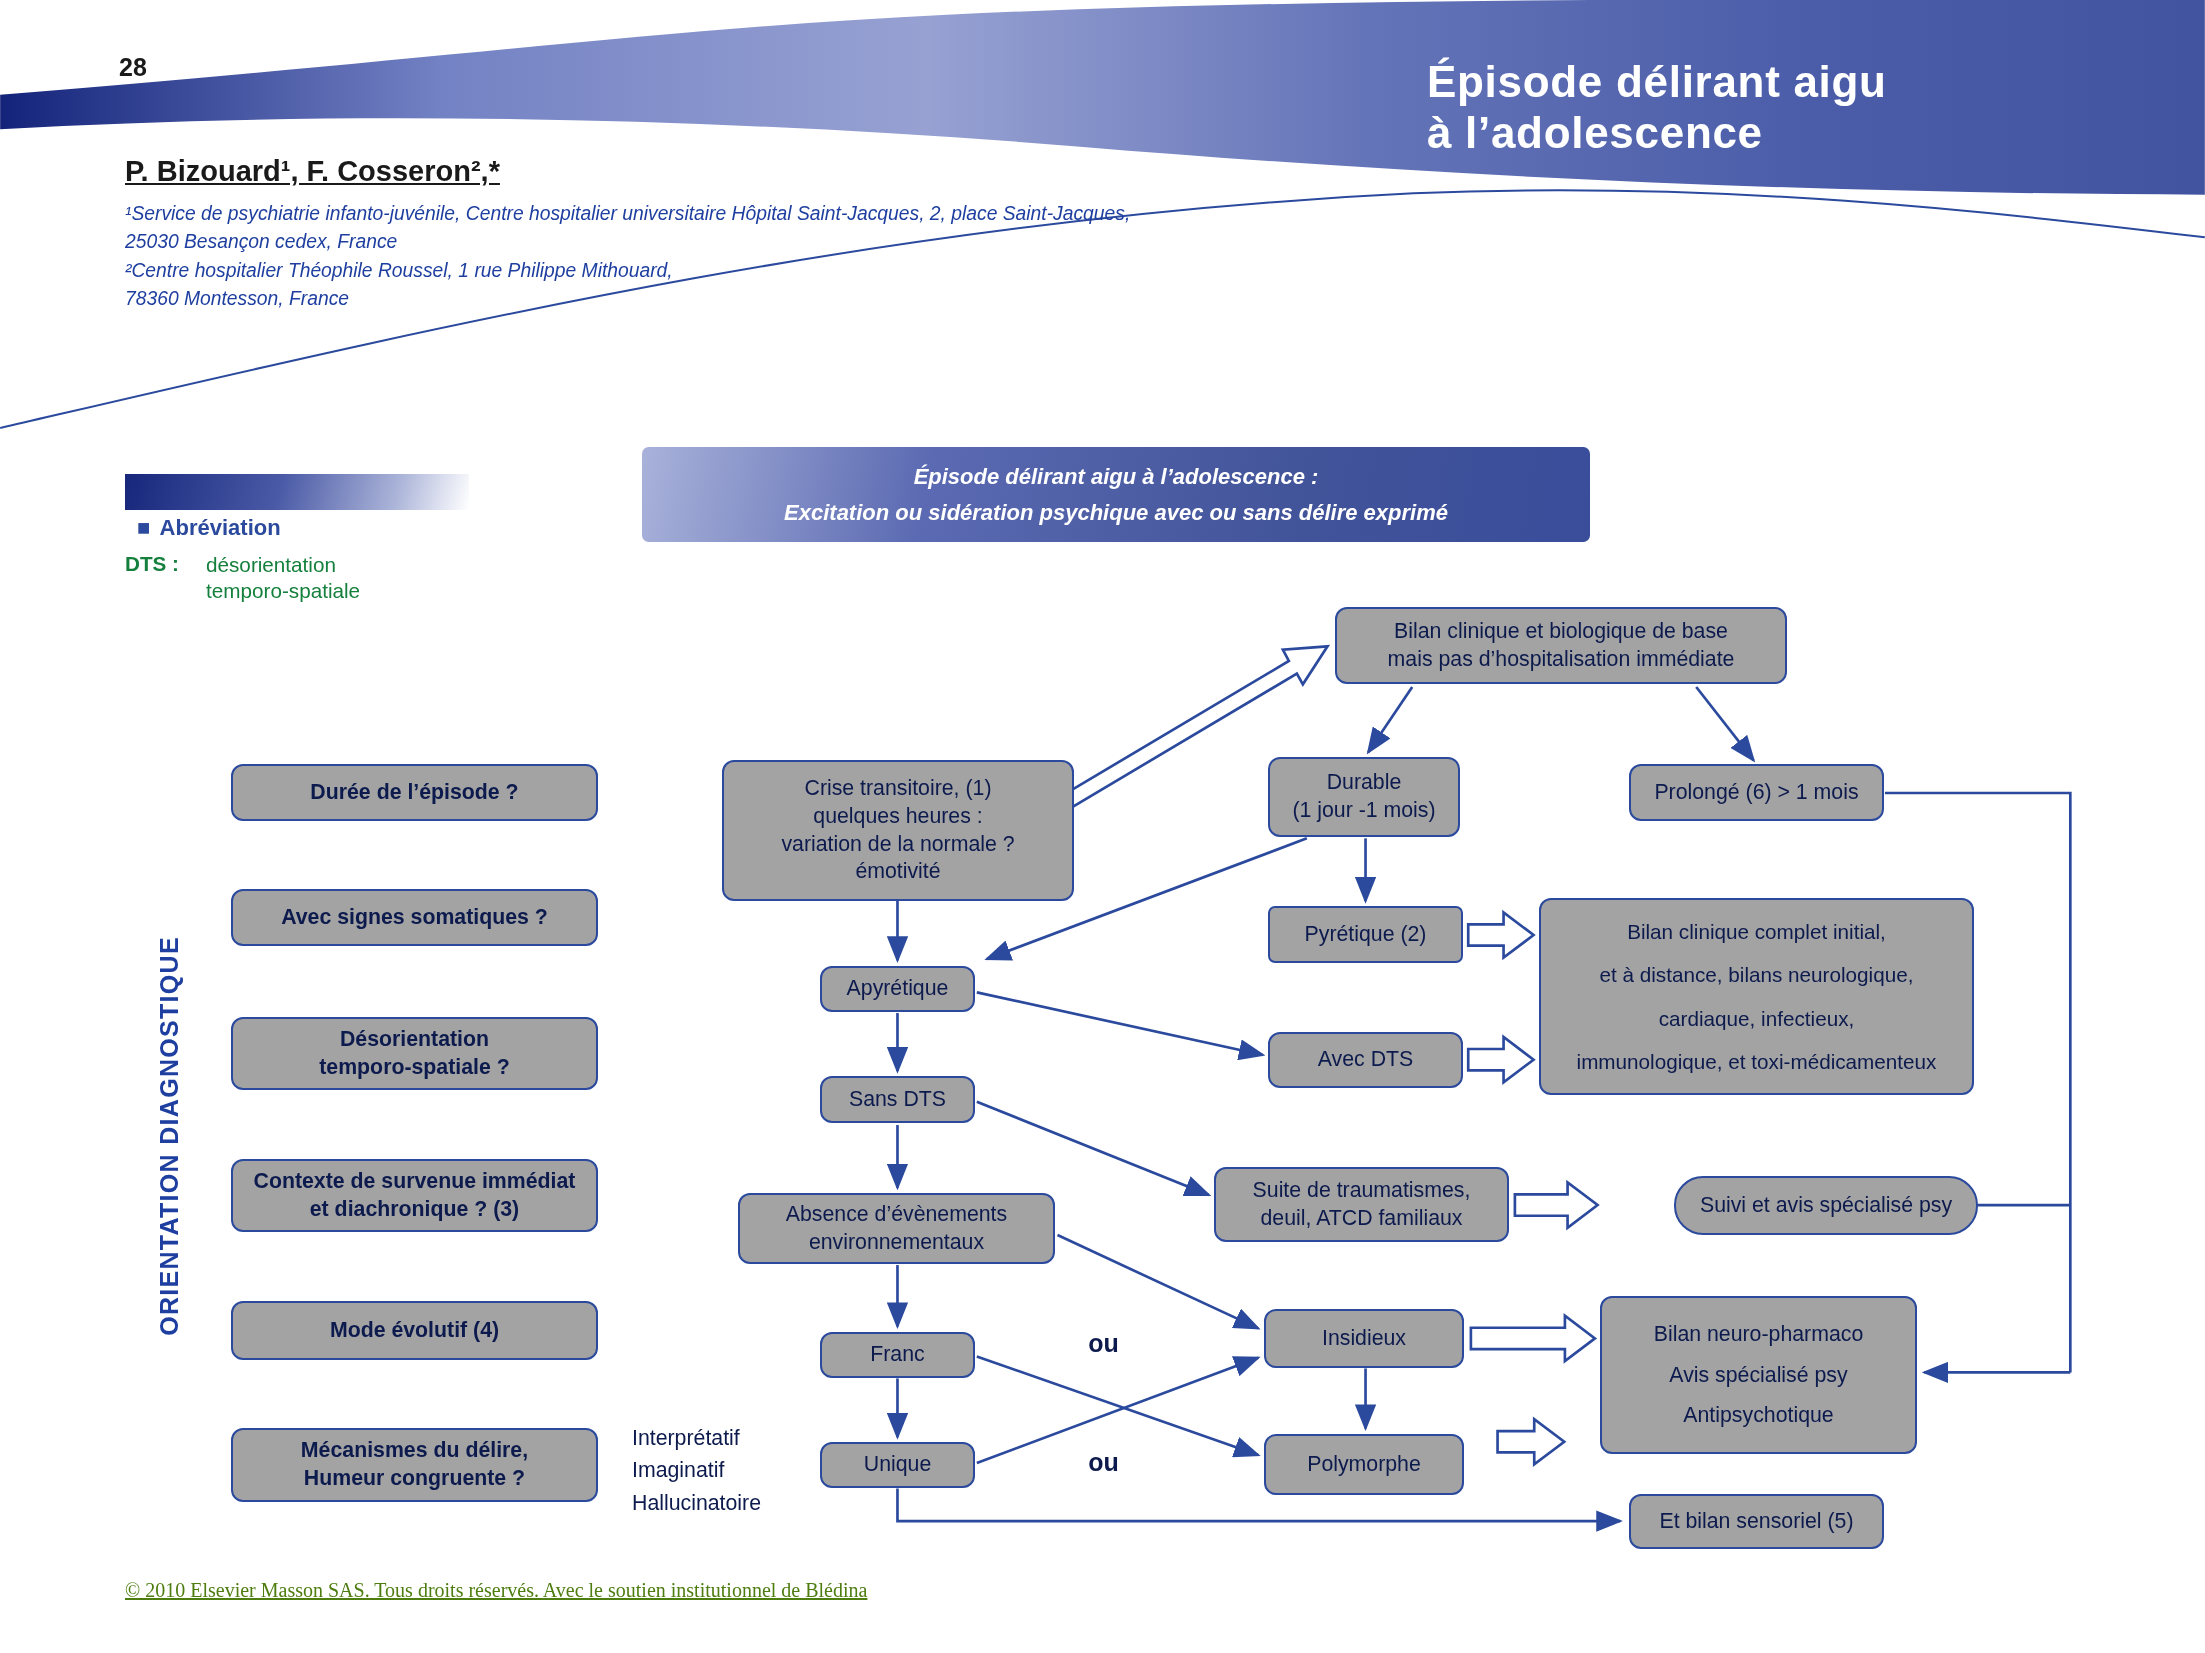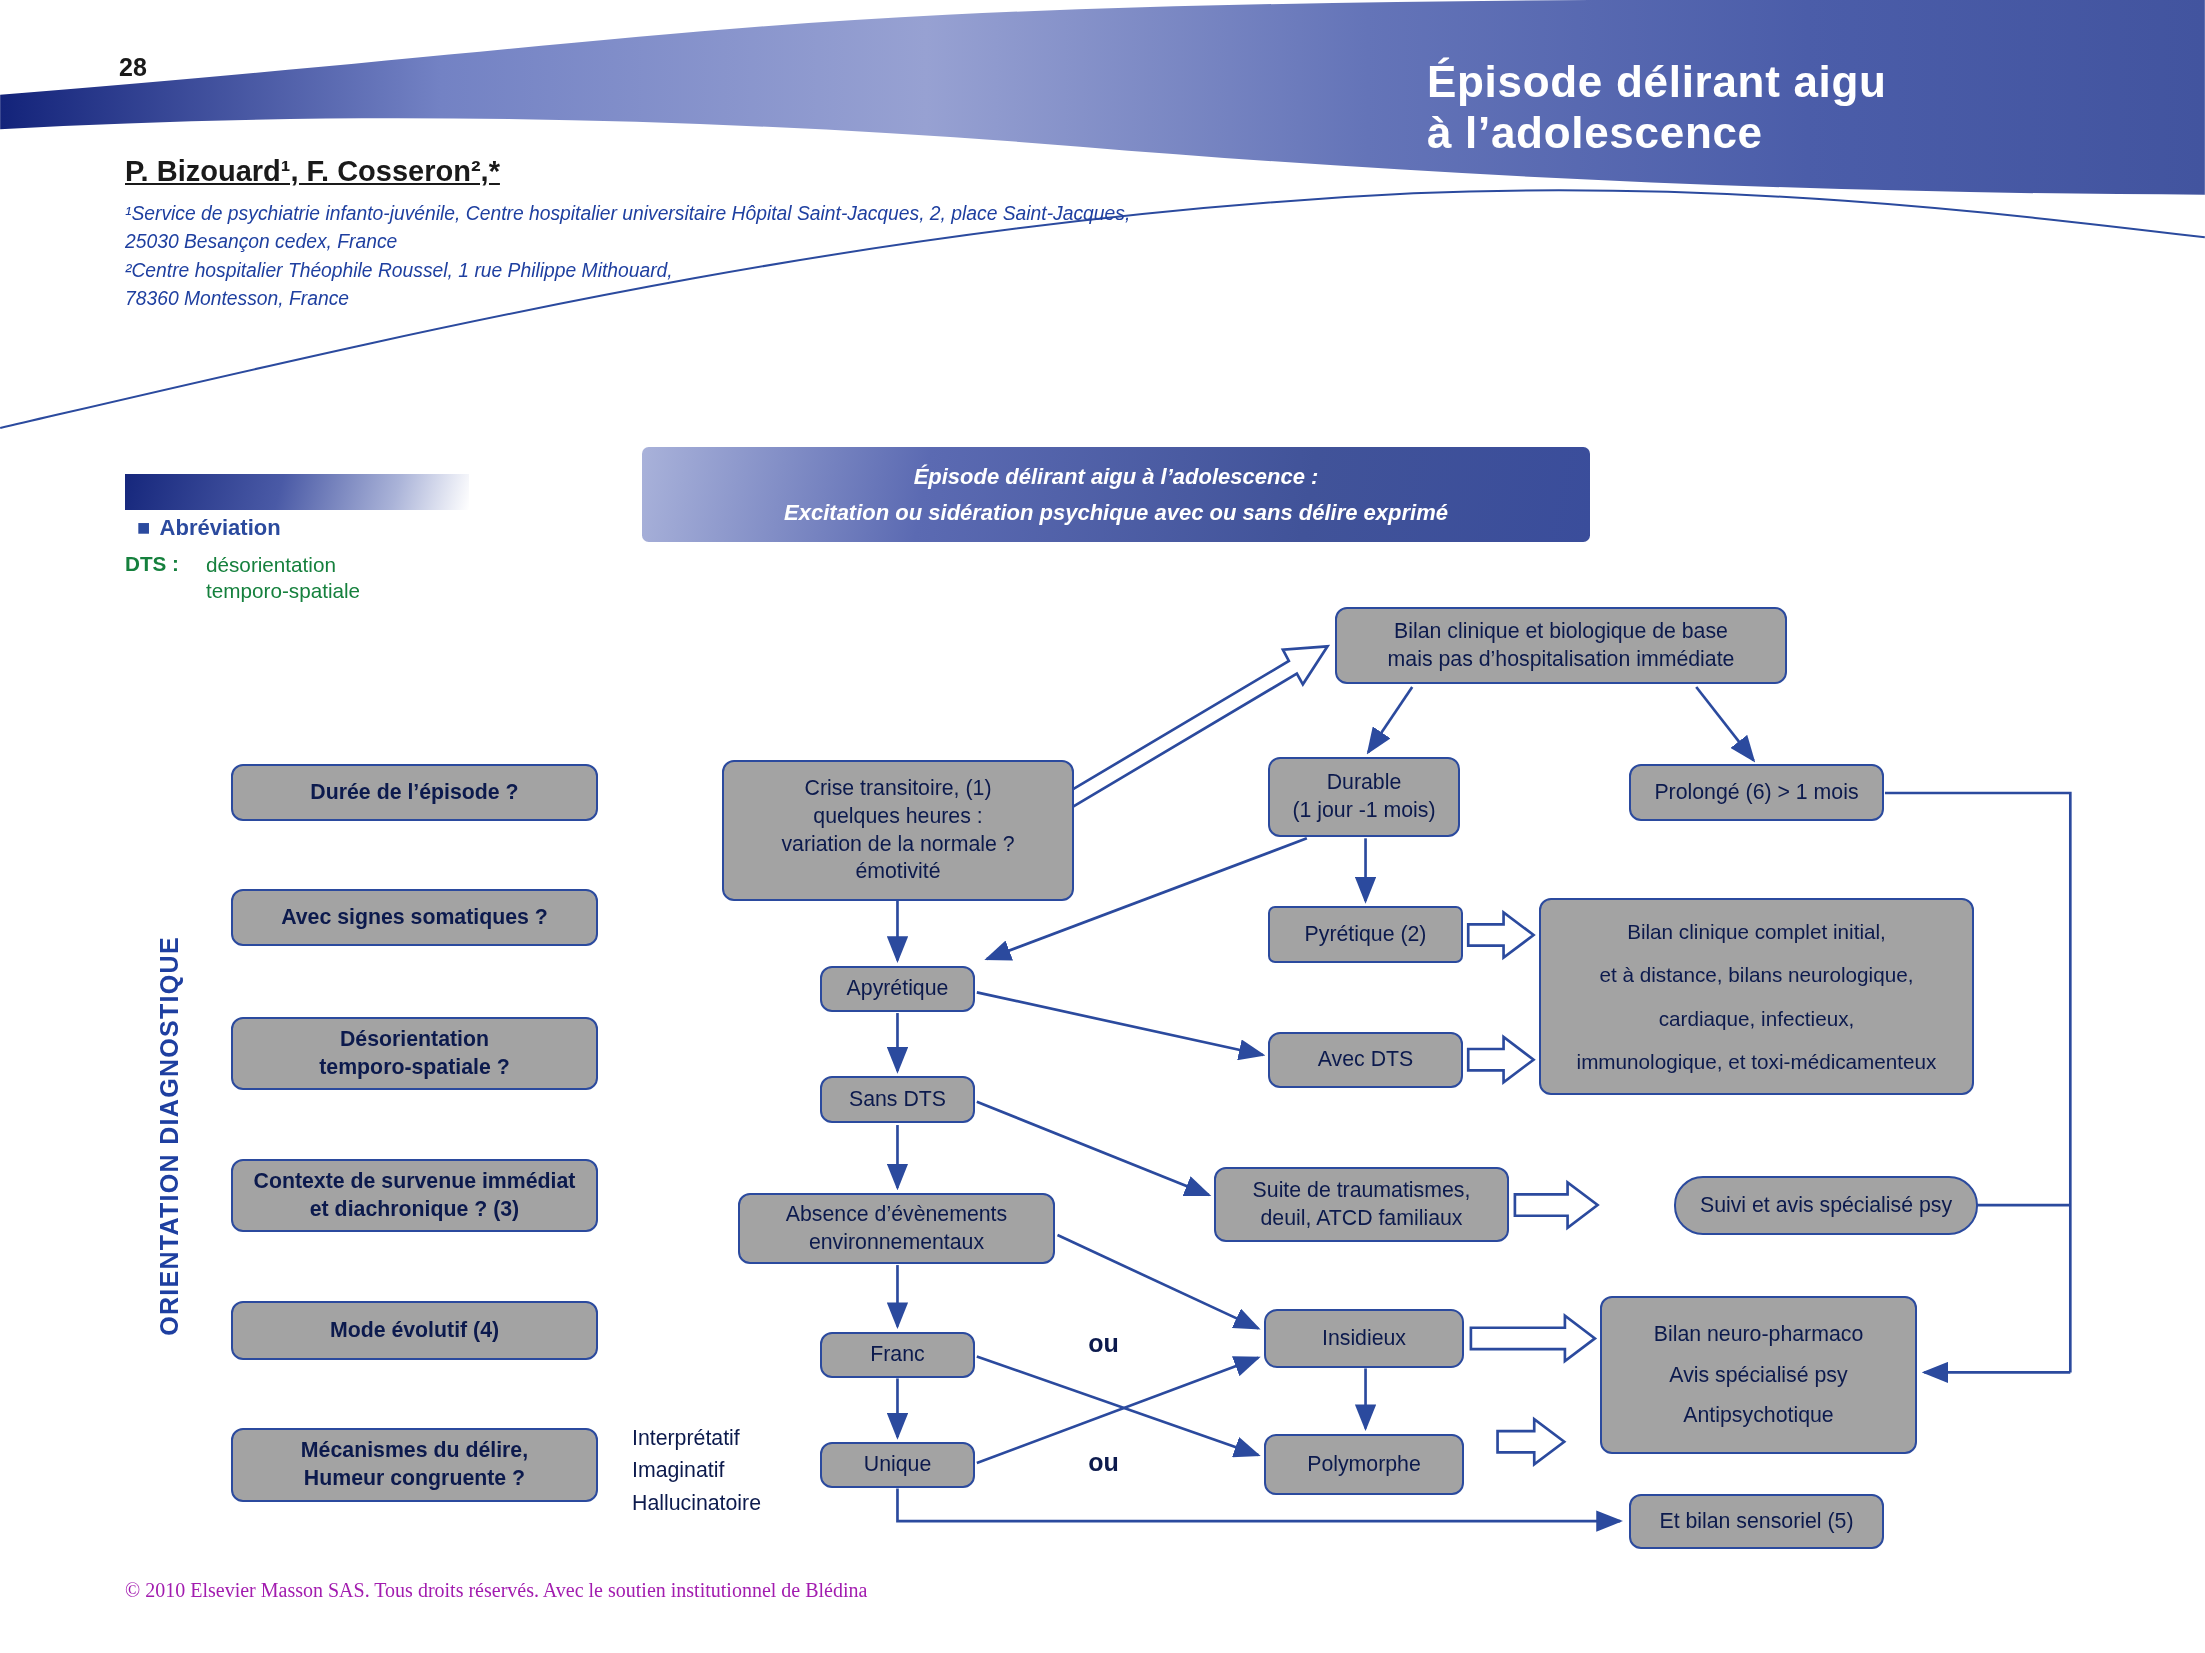--- a/index.html
+++ b/index.html
@@ -54,21 +54,21 @@
     font-weight:bold;font-size:25px;color:#1e3fa0;letter-spacing:1.3px;white-space:nowrap;
   }
   .ou{
     position:absolute;width:73px;height:35px;z-index:2;font-weight:bold;font-size:25px;color:#0c1a4d;
     display:flex;align-items:center;justify-content:center;
   }
   .mecanismes{position:absolute;left:632px;top:1422px;z-index:2;font-size:21.3px;line-height:1.52;color:#0c1a4d;white-space:pre-line;}
   .arrows{position:absolute;left:0;top:0;z-index:1;}
   .footer{
     position:absolute;left:125px;top:1579px;z-index:2;font-family:"Liberation Serif",serif;
-    font-size:20px;color:#a21caf;
+    font-size:20px;color:#4d7c0f;text-decoration:underline;
   }
 </style>
 </head>
 <body>
 
 <div id="page">
 
   <svg id="wave" width="2205" height="480" viewBox="0 0 3307 720">
     <defs>
       <linearGradient id="bandgrad" x1="0" y1="0" x2="1" y2="0">
@@ -172,21 +172,21 @@
   <div class="fbox spread" style="left:1539px;top:898px;width:435px;height:197px;">Bilan clinique complet initial,
 et à distance, bilans neurologique,
 cardiaque, infectieux,
 immunologique, et toxi-médicamenteux</div>
   <div class="fbox" style="left:738px;top:1193px;width:317px;height:71px;">Absence d’évènements
 environnementaux</div>
   <div class="fbox" style="left:1214px;top:1167px;width:295px;height:75px;">Suite de traumatismes,
 deuil, ATCD familiaux</div>
   <div class="fbox" style="left:1674px;top:1176px;width:304px;height:59px;border-radius:29px;">Suivi et avis spécialisé psy</div>
   <div class="fbox" style="left:820px;top:1332px;width:155px;height:46px;">Franc</div>
-  <div class="fbox" style="left:1264px;top:1309px;width:200px;height:59px;border-radius:13px;">Insidieux</div>
+  <div class="fbox" style="left:1264px;top:1309px;width:200px;height:59px;">Insidieux</div>
   <div class="fbox spread2" style="left:1600px;top:1296px;width:317px;height:158px;">Bilan neuro-pharmaco
 Avis spécialisé psy
 Antipsychotique</div>
   <div class="fbox" style="left:820px;top:1442px;width:155px;height:46px;">Unique</div>
   <div class="fbox" style="left:1264px;top:1434px;width:200px;height:61px;">Polymorphe</div>
   <div class="fbox" style="left:1629px;top:1494px;width:255px;height:55px;">Et bilan sensoriel (5)</div>
 
   <div class="ou" style="left:1067px;top:1326px;">ou</div>
   <div class="ou" style="left:1067px;top:1445px;">ou</div>
   <div class="mecanismes">Interprétatif

